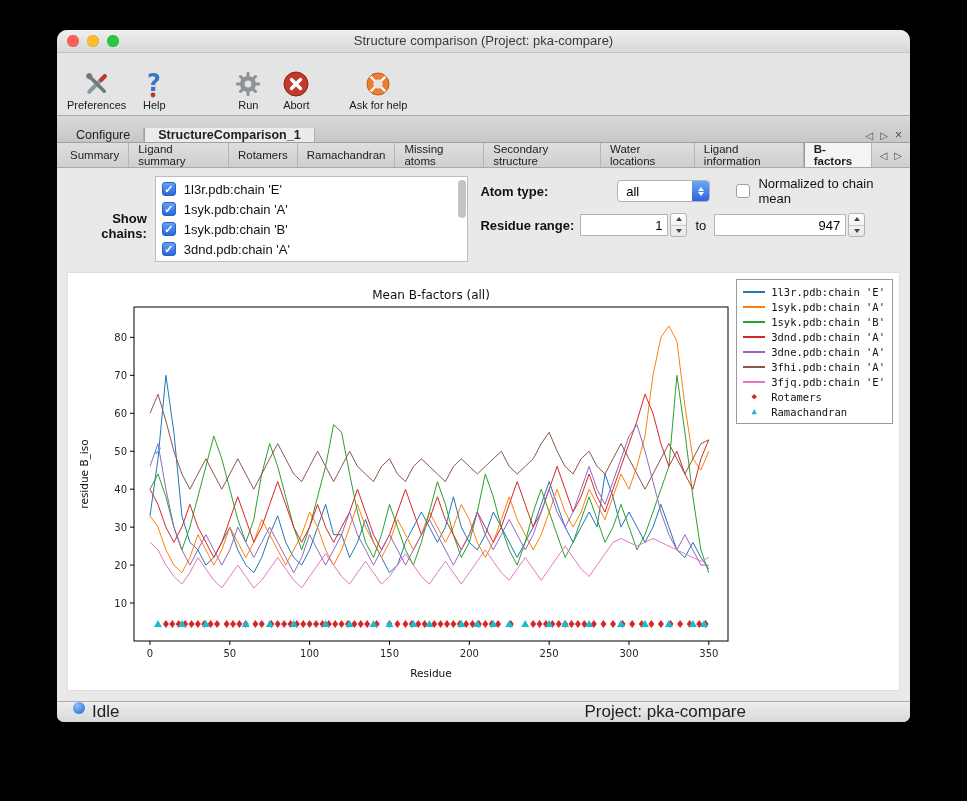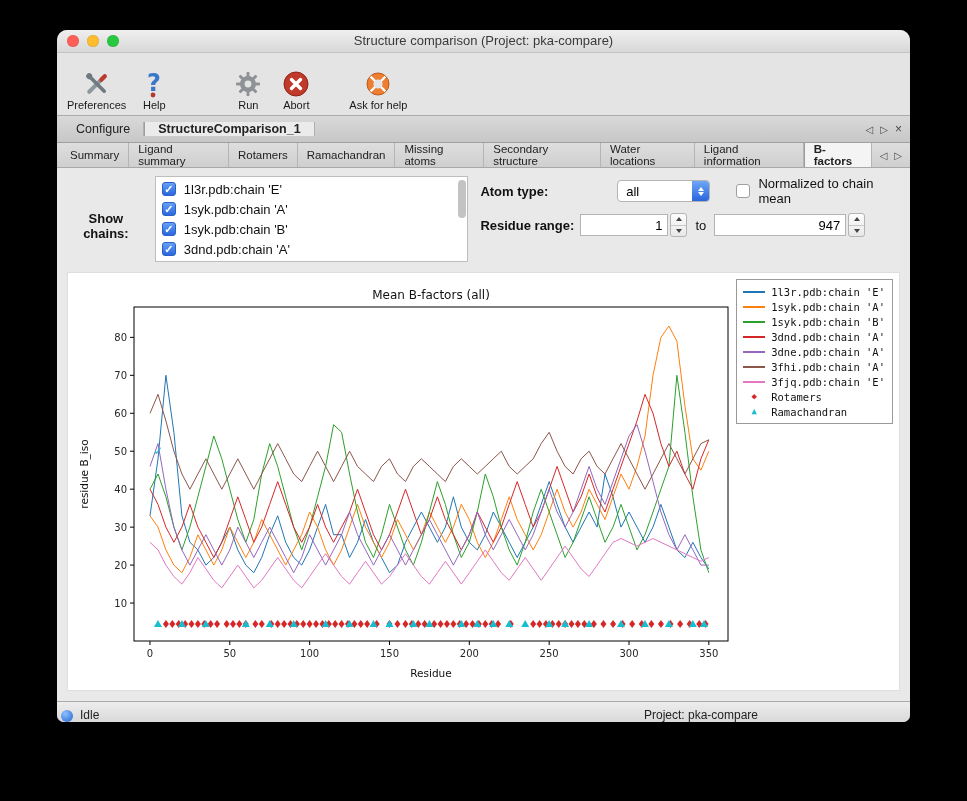--- a/index.html
+++ b/index.html
@@ -10,33 +10,33 @@
   .title-text{display:block;text-align:center;font-size:13px;font-weight:500;color:#3a3a3a;line-height:22px;}
   .lights{position:absolute;left:10px;top:5px;display:flex;gap:8px;}
   .light{width:12px;height:12px;border-radius:50%;box-shadow:inset 0 0 1px rgba(0,0,0,.35);}
   .light.red{background:#ff5f57}.light.yellow{background:#febc2e}.light.green{background:#28c840}
   
   .toolbar{height:58px;background:#e4e4e4;border-bottom:1px solid #ababab;display:flex;align-items:flex-end;padding:0 0 4px 10px;flex:0 0 auto;}
   .tb-item{display:flex;flex-direction:column;align-items:center;justify-content:flex-end;font-size:11px;color:#1a1a1a;min-width:44px;}
   .tb-item .ic{height:30px;display:flex;align-items:center;justify-content:center;}
   .tb-help{margin-left:6px}.tb-run{margin-left:50px}.tb-abort{margin-left:4px}.tb-ask{margin-left:31px}
   
-  .tabrow1{height:26px;background:linear-gradient(#d9d9d9,#c7c7c7);border-bottom:1px solid #9f9f9f;display:flex;align-items:center;padding-left:6px;flex:0 0 auto;}
+  .tabrow1{height:26px;background:linear-gradient(#d9d9d9,#c7c7c7);border-bottom:1px solid #9f9f9f;display:flex;align-items:flex-end;padding-left:6px;flex:0 0 auto;}
   .tab1{display:flex;align-items:center;padding:0 13px;font-size:12.5px;color:#222;border-right:1px solid #b0b0b0;}
   .tab1.active{background:#ebebeb;font-weight:bold;border-left:1px solid #9f9f9f;}
   .tabnav{margin-left:auto;display:flex;align-items:center;gap:7px;padding:0 8px;color:#4a4a4a;font-size:10px;}
   .tabnav span{cursor:default}
   .tabrow2{height:24px;background:linear-gradient(#dedede,#cfcfcf);border-bottom:1px solid #a8a8a8;display:flex;align-items:stretch;padding-left:4px;flex:0 0 auto;}
   .tab2{display:flex;align-items:center;padding:11px 9px;font-size:11.5px;color:#222;border-right:1px solid #b5b5b5;}
   .tab2.active{background:#f4f4f4;font-weight:bold;border-left:1px solid #9a9a9a;}
   
   .content{flex:1;display:flex;flex-direction:column;background:#e9e9e9;min-height:0;}
   .controls{display:flex;padding:8px 6px 6px 8px;flex:0 0 auto;}
   .lbl{font-weight:bold;font-size:13px;color:#111;}
-  .show-chains-lbl{width:84px;text-align:center;align-self:center;margin-right:8px;margin-top:13px;}
+  .show-chains-lbl{width:84px;text-align:right;align-self:center;margin-right:8px;margin-top:13px;}
   .chain-list{width:322px;height:86px;background:#fff;border:1px solid #bdbdbd;position:relative;padding-top:2px;box-sizing:border-box;}
   .chain-row{display:flex;align-items:center;height:20px;padding-left:6px;}
   .chain-label{font-size:13px;color:#111;}
   .cb{width:14px;height:14px;border-radius:3px;border:1px solid #9f9f9f;background:#fff;display:inline-flex;align-items:center;justify-content:center;margin-right:8px;box-sizing:border-box;flex:0 0 auto;}
   .cb.checked{background:linear-gradient(#66a1f5,#2a66dd);border-color:#2a5fc8;}
   .cb.checked::after{content:"✓";color:#fff;font-size:11px;font-weight:bold;line-height:1;}
   .vscroll{position:absolute;right:1px;top:3px;width:8px;height:38px;background:#c3c3c3;border-radius:4px;}
   .rightcol{margin-left:12px;display:flex;flex-direction:column;gap:7px;}
   .crow{display:flex;align-items:center;}
   .crow .lbl{width:100px;}
@@ -58,21 +58,21 @@
   .btn{height:25px;padding:0 13px;background:linear-gradient(#fefefe,#f0f0f0);border:1px solid #bdbdbd;border-radius:5px;font-size:13px;color:#111;display:flex;align-items:center;box-shadow:0 1px 1px rgba(0,0,0,.08);}
   
   .chart-panel{flex:1;background:#fff;margin:4px 10px 10px 10px;position:relative;border:1px solid #dedede;min-height:0;}
   svg text{font-family:"DejaVu Sans",sans-serif;}
   #chart-svg{position:absolute;left:6px;top:8px;}
   .legend{position:absolute;right:6px;top:6px;background:#fff;border:1px solid #9a9a9a;padding:4px 7px 4px 6px;font-family:"DejaVu Sans Mono","DejaVu Sans",monospace;font-size:10.5px;color:#111;}
   .leg-row{display:flex;align-items:center;height:15px;gap:6px;white-space:nowrap;}
   .leg-line{width:22px;height:2px;flex:0 0 auto;}
   .leg-glyph{width:22px;text-align:center;font-size:9px;flex:0 0 auto;line-height:1;}
   
-  .statusbar{height:20px;background:linear-gradient(#ededed,#d9d9d9);border-top:1px solid #ababab;display:flex;align-items:flex-end;padding:0 4px;font-size:12px;color:#222;flex:0 0 auto;}
+  .statusbar{height:20px;background:linear-gradient(#ededed,#d9d9d9);border-top:1px solid #ababab;display:flex;align-items:flex-start;padding:0 16px;font-size:17px;color:#222;flex:0 0 auto;}
   .status-dot{width:12px;height:12px;border-radius:50%;background:radial-gradient(circle at 35% 30%,#8fc0ff,#1f62d0);margin-right:7px;}
   .proj{margin-left:auto;margin-right:148px;}
 </style>
 </head>
 <body>
 
 <div class="window">
 
   <div class="titlebar">
     <div class="lights">

